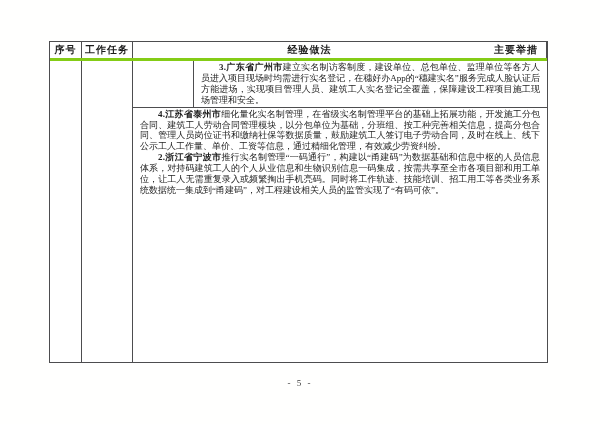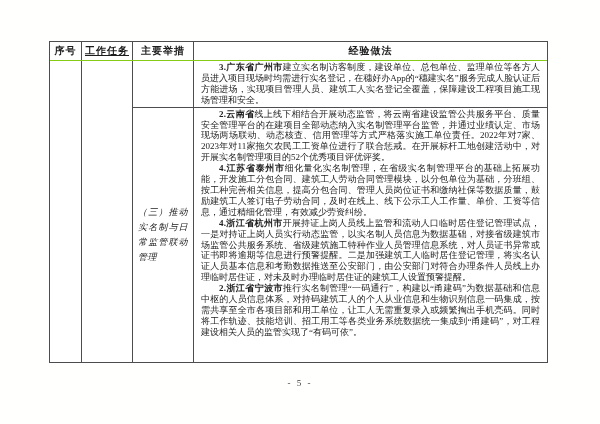--- a/index.html
+++ b/index.html
@@ -18,31 +18,31 @@
     left: 49px; top: 41px;
     width: 499px; height: 322px;
     border: 1px solid #4d4d4f;
     display: flex; flex-direction: column;
     background: #fff;
   }
 
   .thead {
     display: flex;
     height: 19px; flex: 0 0 19px;
-    border-bottom: 1px solid #84cc16;
+    border-bottom: 3px solid #84cc16;
     font-weight: bold; font-size: 10px;
   }
   .th {
     display: flex; align-items: center; justify-content: center;
     border-right: 1px solid #4d4d4f;
     letter-spacing: 1px;
     overflow: hidden; white-space: nowrap;
   }
   .th.c1 { width: 32px; }
-  .th.c2 { width: 51px; text-decoration: underline; }
+  .th.c2 { width: 51px; }
   .th.c3 { width: 61px; }
   .th.c4 { flex: 1; border-right: none; }
 
   .tbody { flex: 1; display: flex; min-height: 0; }
   .col-seq  { width: 32px; border-right: 1px solid #4d4d4f; }
   .col-task { width: 51px; border-right: 1px solid #4d4d4f; }
   .rows { flex: 1; display: flex; flex-direction: column; min-width: 0; }
 
   .body-row { display: flex; min-height: 0; }
   .body-row.row-0 { flex: 0 0 auto; }
@@ -80,43 +80,38 @@
 </style>
 </head>
 <body>
 
 <div class="doc-page">
 
   <div class="doc-table">
     <div class="thead">
       <div class="th c1">序号</div>
       <div class="th c2">工作任务</div>
+      <div class="th c4">经验做法</div>
       <div class="th c3">主要举措</div>
-      <div class="th c4">经验做法</div>
     </div>
     <div class="tbody">
       <div class="col-seq"></div>
       <div class="col-task"></div>
       <div class="rows">
           <div class="body-row row-0">
             <div class="m-cell">
               <span></span>
             </div>
             <div class="e-cell">
               <p><b>3.广东省广州市</b>建立实名制访客制度，建设单位、总包单位、监理单位等各方人员进入项目现场时均需进行实名登记，在穗好办App的“穗建实名”服务完成人脸认证后方能进场，实现项目管理人员、建筑工人实名登记全覆盖，保障建设工程项目施工现场管理和安全。</p>
             </div>
           </div>
           <div class="body-row row-1">
-            <div class="m-cell">
-              <span>（三）推动实名制与日常监管联动管理</span>
-            </div>
             <div class="e-cell">
-              <p><b>2.云南省</b>线上线下相结合开展动态监管，将云南省建设监管公共服务平台、质量安全管理平台的在建项目全部动态纳入实名制管理平台监管，并通过业绩认定、市场现场两场联动、动态核查、信用管理等方式严格落实施工单位责任。2022年对7家、2023年对11家拖欠农民工工资单位进行了联合惩戒。在开展标杆工地创建活动中，对开展实名制管理项目的52个优秀项目评优评奖。</p>
               <p><b>4.江苏省泰州市</b>细化量化实名制管理，在省级实名制管理平台的基础上拓展功能，开发施工分包合同、建筑工人劳动合同管理模块，以分包单位为基础，分班组、按工种完善相关信息，提高分包合同、管理人员岗位证书和缴纳社保等数据质量，鼓励建筑工人签订电子劳动合同，及时在线上、线下公示工人工作量、单价、工资等信息，通过精细化管理，有效减少劳资纠纷。</p>
-              <p><b>4.浙江省杭州市</b>开展持证上岗人员线上监管和流动人口临时居住登记管理试点，一是对持证上岗人员实行动态监管，以实名制人员信息为数据基础，对接省级建筑市场监管公共服务系统、省级建筑施工特种作业人员管理信息系统，对人员证书异常或证书即将逾期等信息进行预警提醒。二是加强建筑工人临时居住登记管理，将实名认证人员基本信息和考勤数据推送至公安部门，由公安部门对符合办理条件人员线上办理临时居住证，对未及时办理临时居住证的建筑工人设置预警提醒。</p>
               <p><b>2.浙江省宁波市</b>推行实名制管理“一码通行”，构建以“甬建码”为数据基础和信息中枢的人员信息体系，对持码建筑工人的个人从业信息和生物识别信息一码集成，按需共享至全市各项目部和用工单位，让工人无需重复录入或频繁掏出手机亮码。同时将工作轨迹、技能培训、招工用工等各类业务系统数据统一集成到“甬建码”，对工程建设相关人员的监管实现了“有码可依”。</p>
             </div>
           </div>
         </div>
     </div>
   </div>
 
   <div class="page-number">- 5 -</div>
 
 </div>

